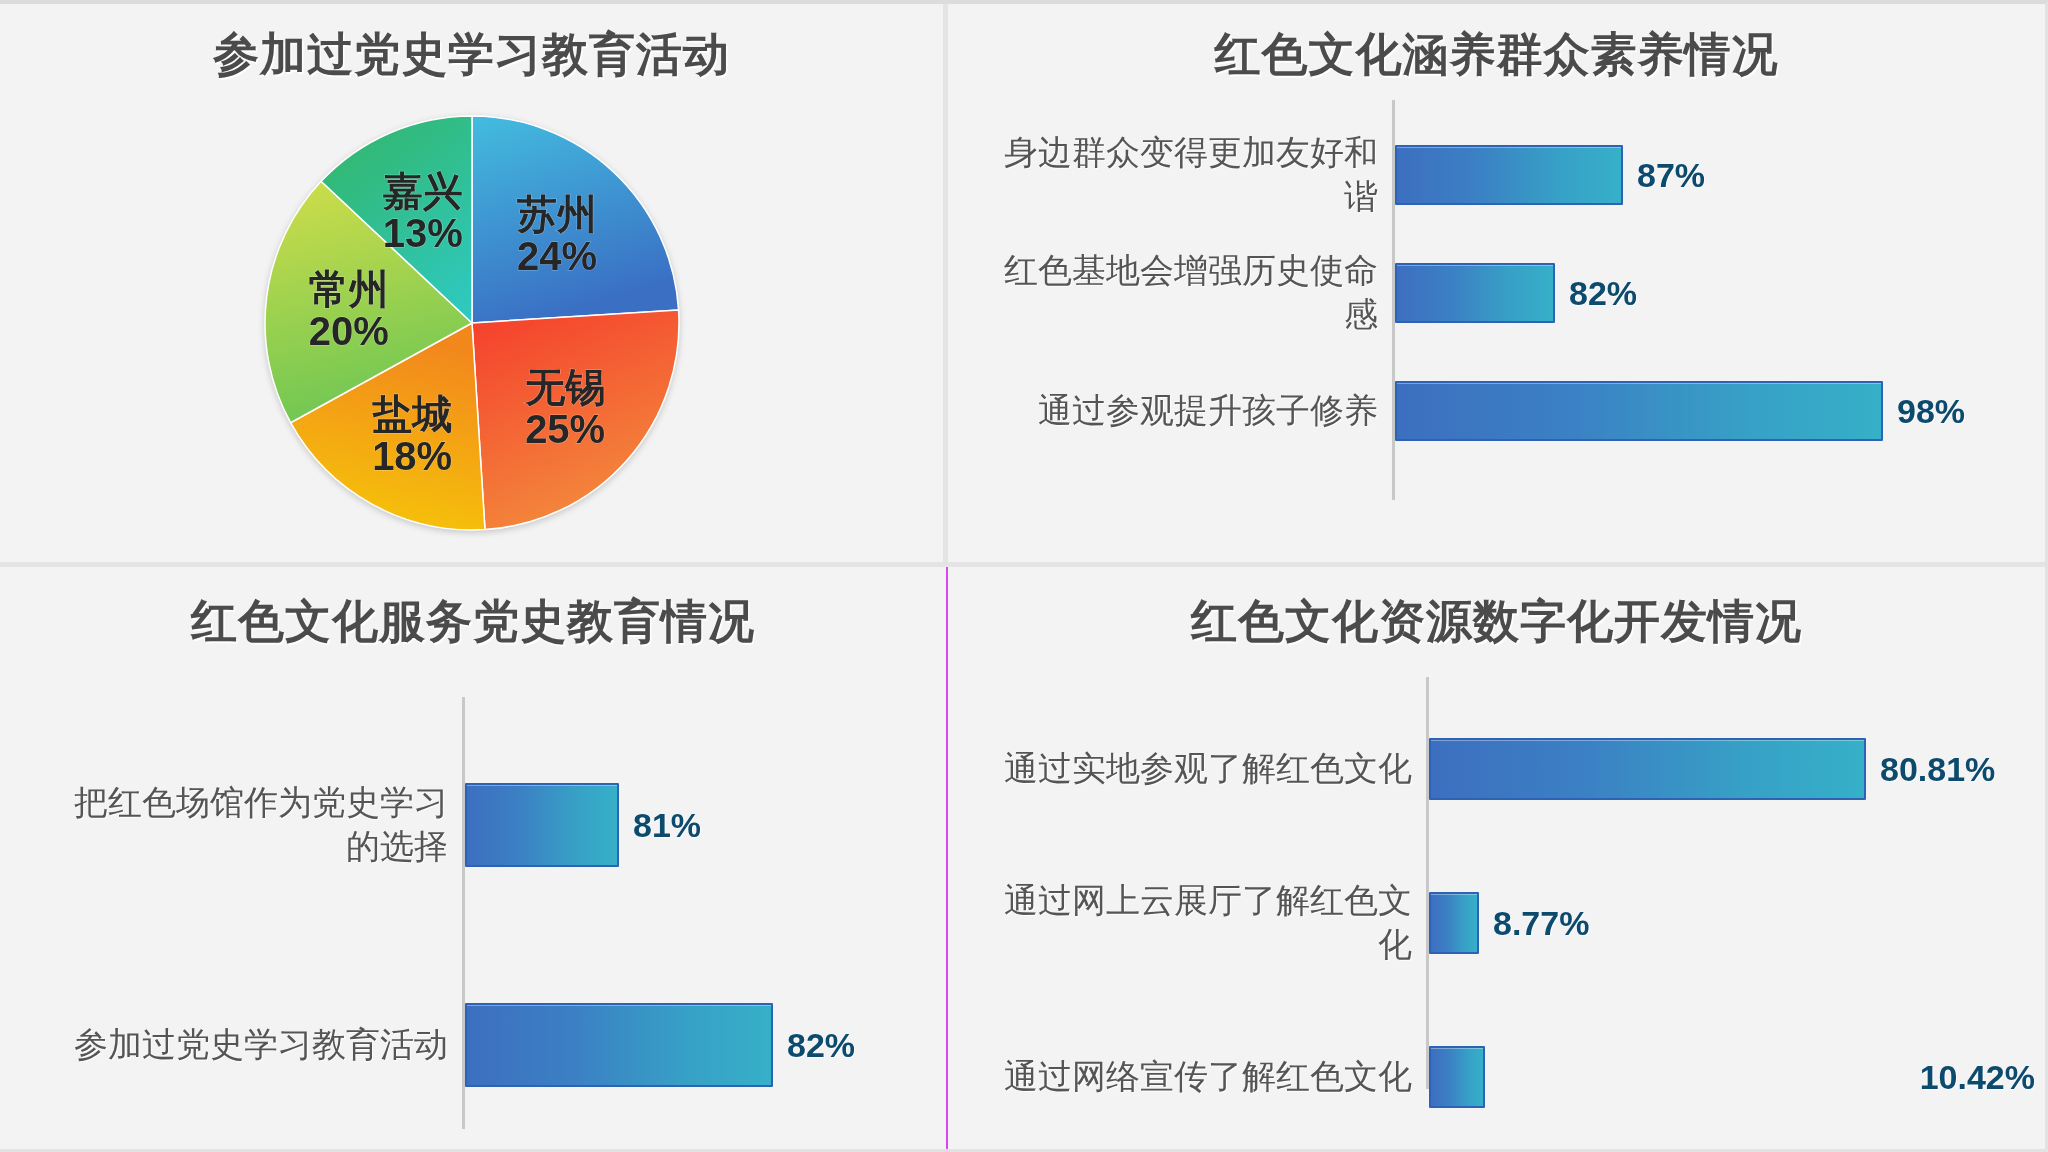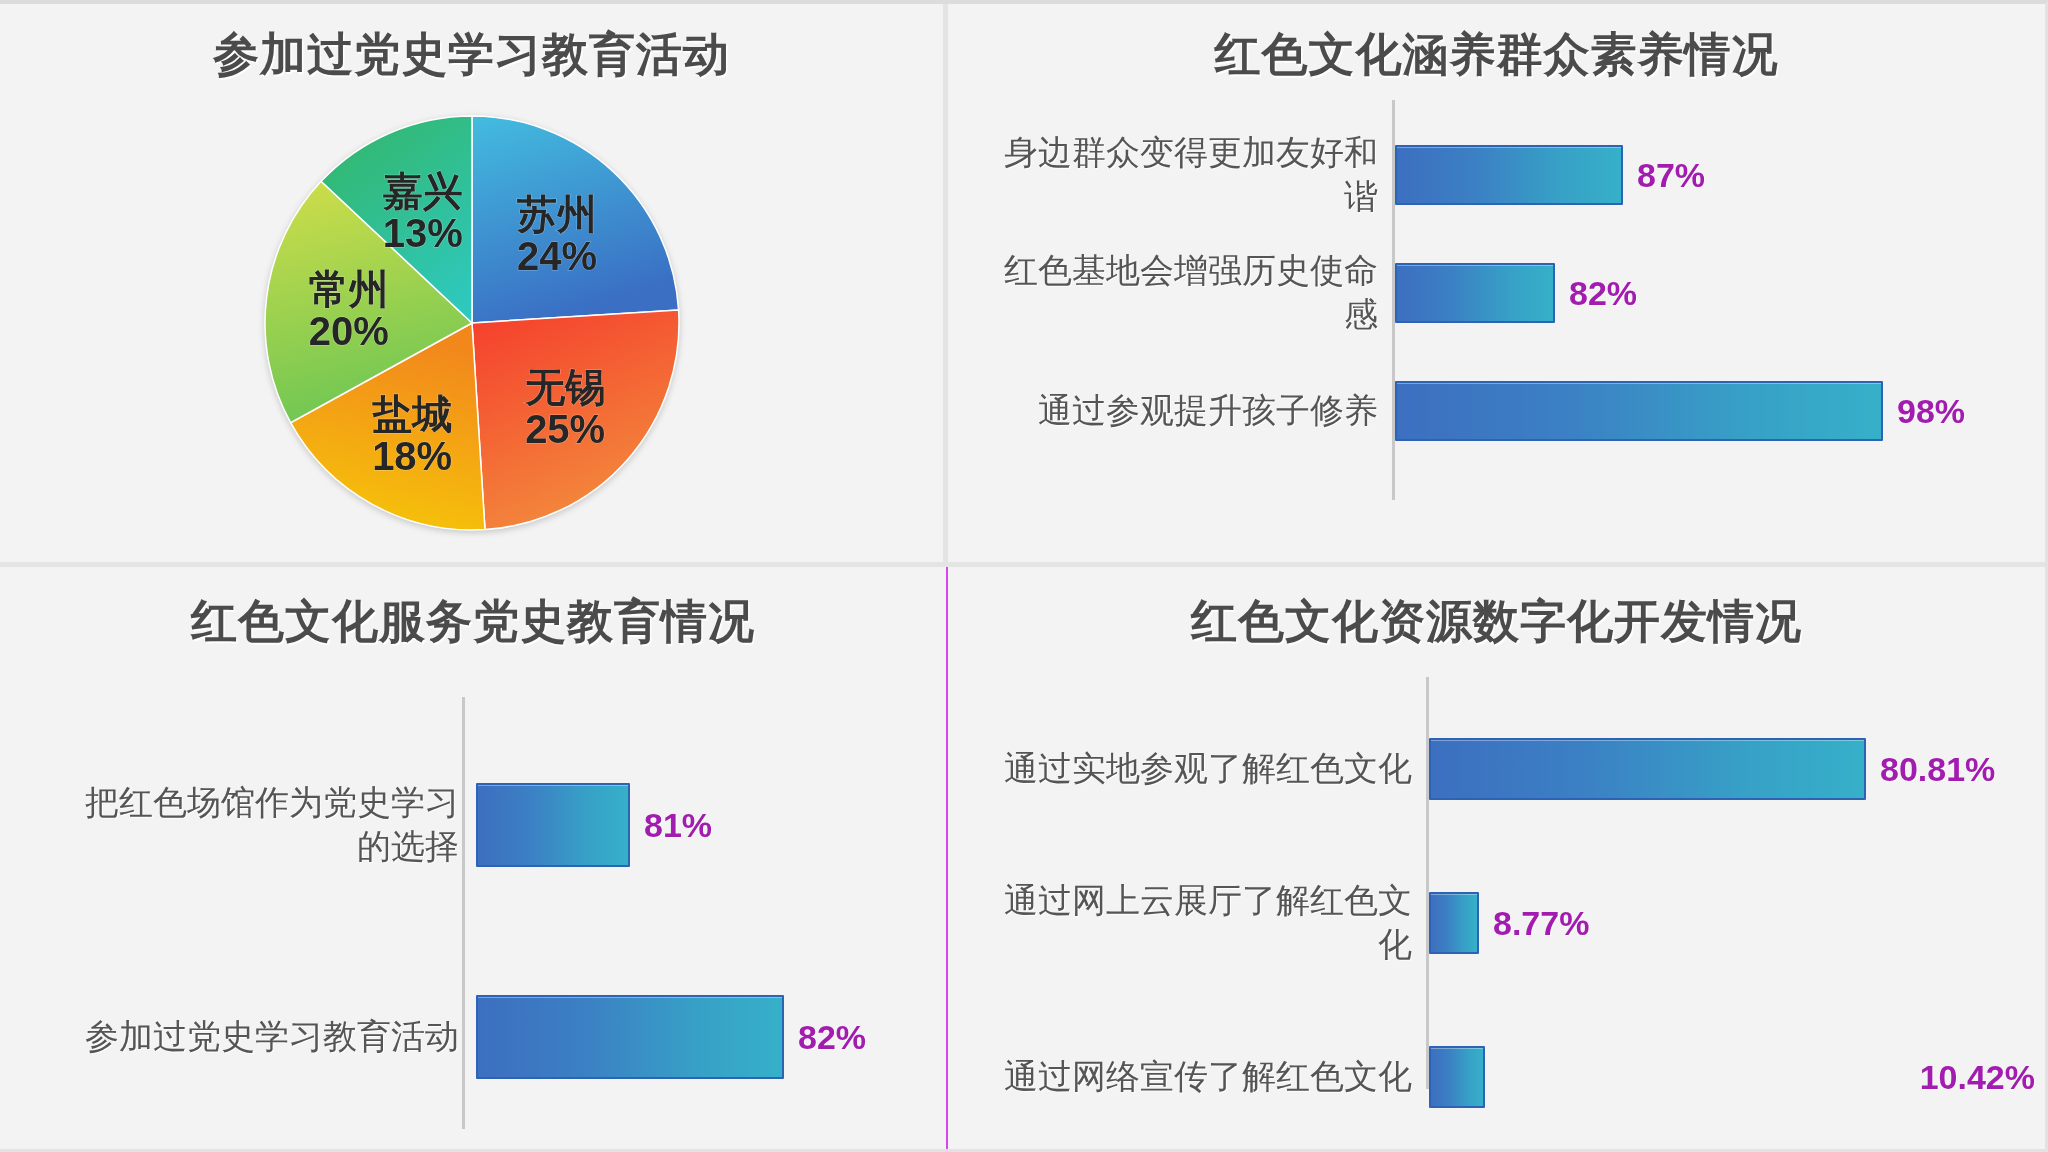--- a/index.html
+++ b/index.html
@@ -84,21 +84,21 @@
   .bar-fill {
     height: 100%;
     background: linear-gradient(to right, #3d6fc0 0%, #3b80c4 35%, #37a0c6 72%, #36b0c9 100%);
     border: 2px solid #2c63b5;
     border-radius: 1px;
     box-shadow: inset 0 1px 0 rgba(255,255,255,0.35);
   }
   .bar-val {
     font-size: 34px;
     font-weight: bold;
-    color: #a21caf;
+    color: #0c4a6e;
     margin-left: 14px;
     white-space: nowrap;
     text-shadow: 1px 1px 0 rgba(255,255,255,0.85);
   }
   .axis-line {
     position: absolute;
     width: 3px;
     background: #c8c8c8;
   }
 
@@ -193,21 +193,21 @@
               <div class="bar-val">98%</div>
             </div>
           </div>
         </div>
     <div class="axis-line" style="left: 444px; top: 96px; height: 400px;"></div>
       </div>
 
     <div class="panel bl">
       <div class="chart-title">红色文化服务党史教育情况</div>
 
-      <div class="bars" id="bl-bars" style="padding-left: 21px; padding-right: 10px; row-gap: 0px;">
+      <div class="bars" id="bl-bars" style="padding-left: 10px; padding-right: 10px; row-gap: 8px;">
           <div class="bar-row" style="height: 212px;">
             <div class="bar-cat" style="width: 452px; white-space: pre-line;">把红色场馆作为党史学习
 的选择</div>
             <div class="bar-track" style="height: 84px; margin-left: 3px;">
               <div class="bar-fill" style="width: 154px;"></div>
               <div class="bar-val">81%</div>
             </div>
           </div>
           <div class="bar-row" style="height: 212px;">
             <div class="bar-cat" style="width: 452px; white-space: pre-line;">参加过党史学习教育活动</div>

